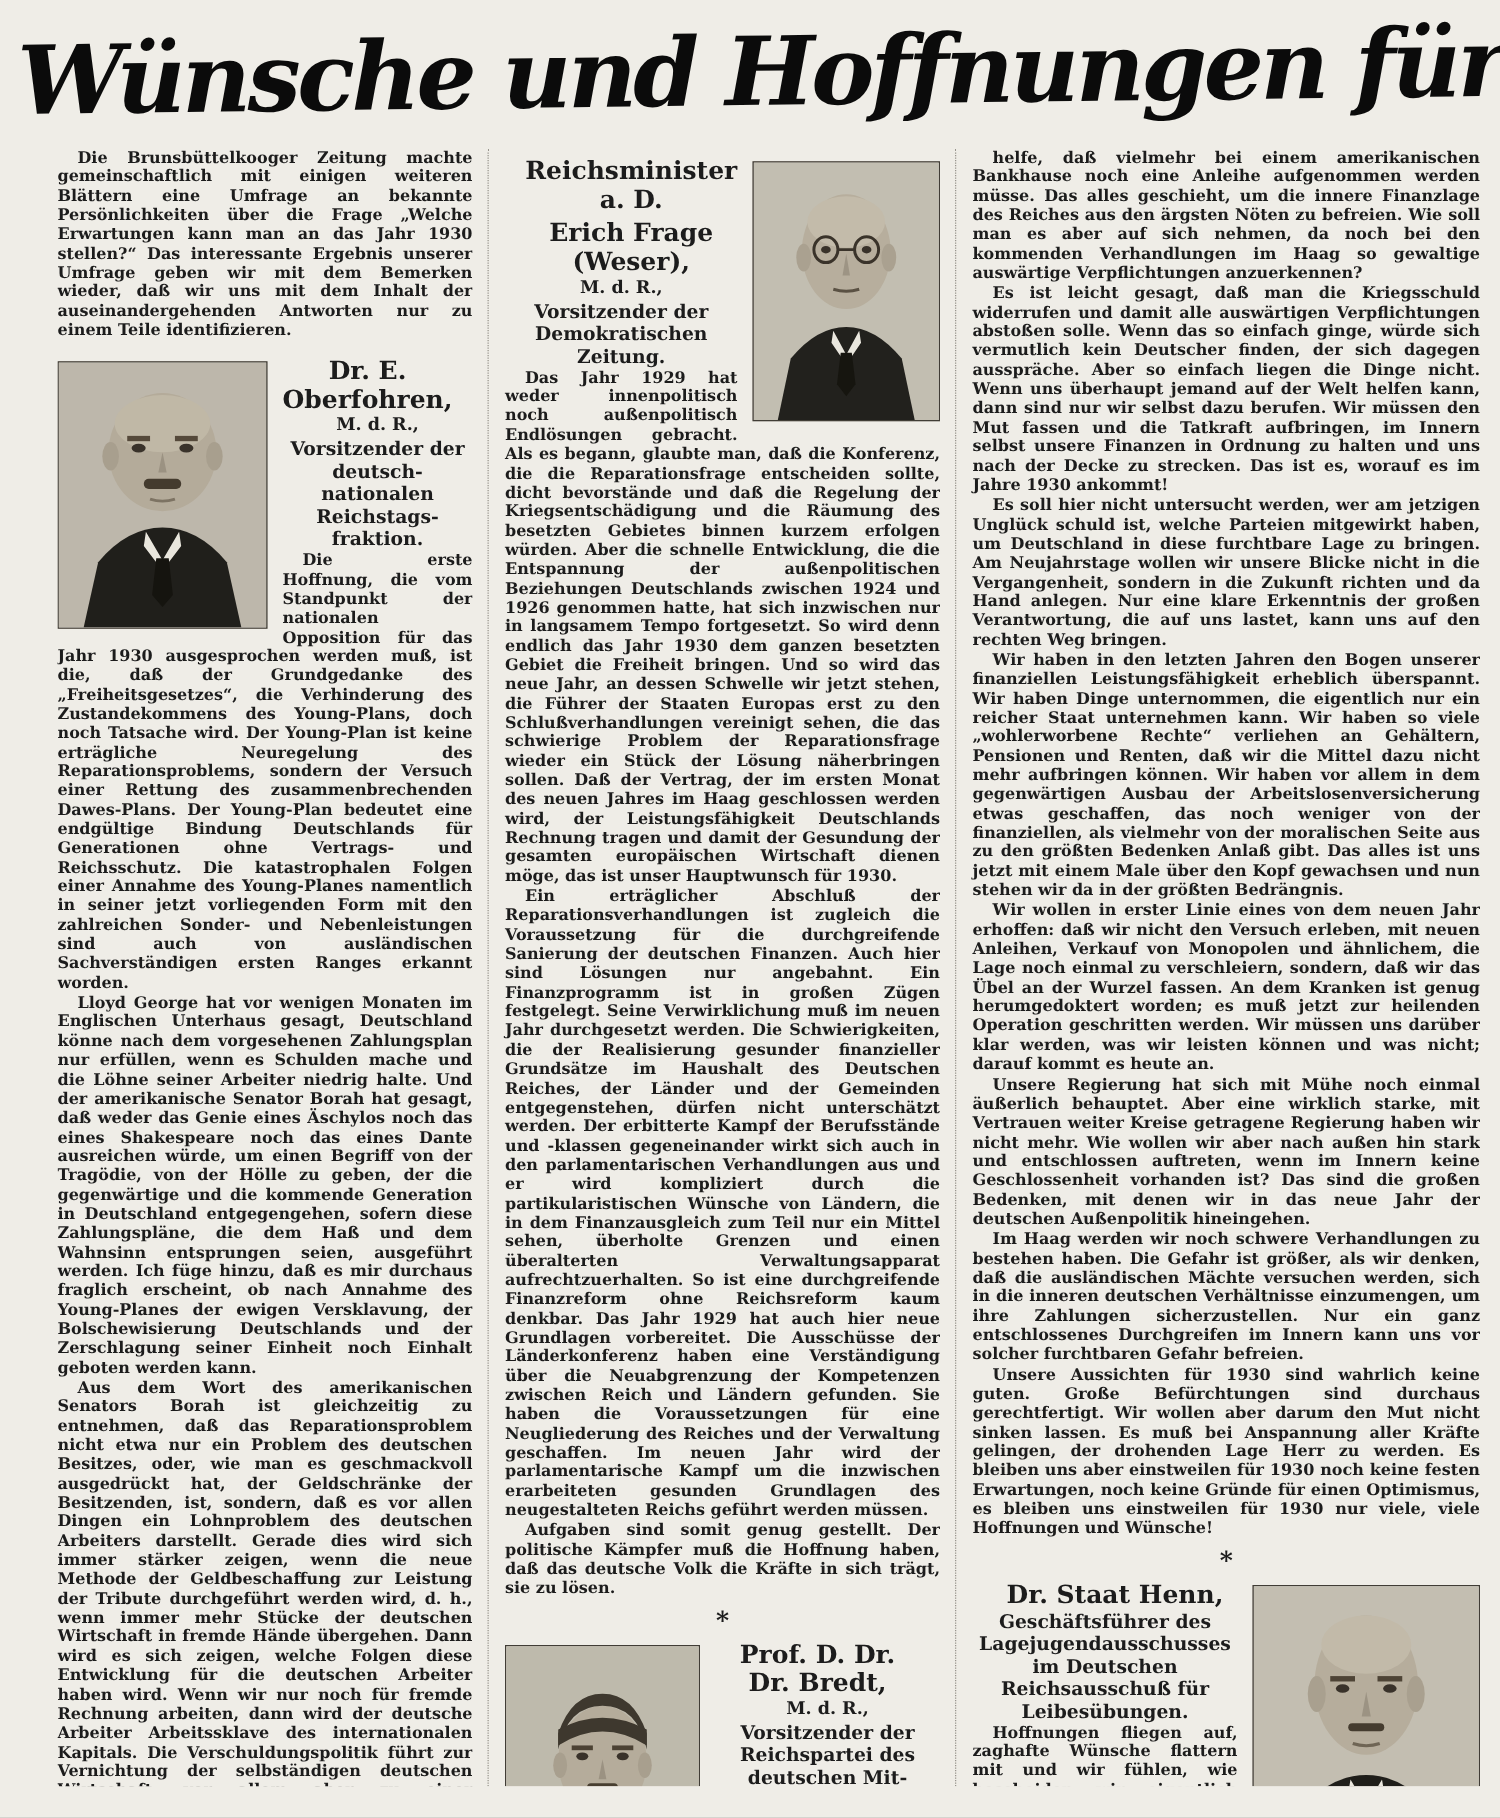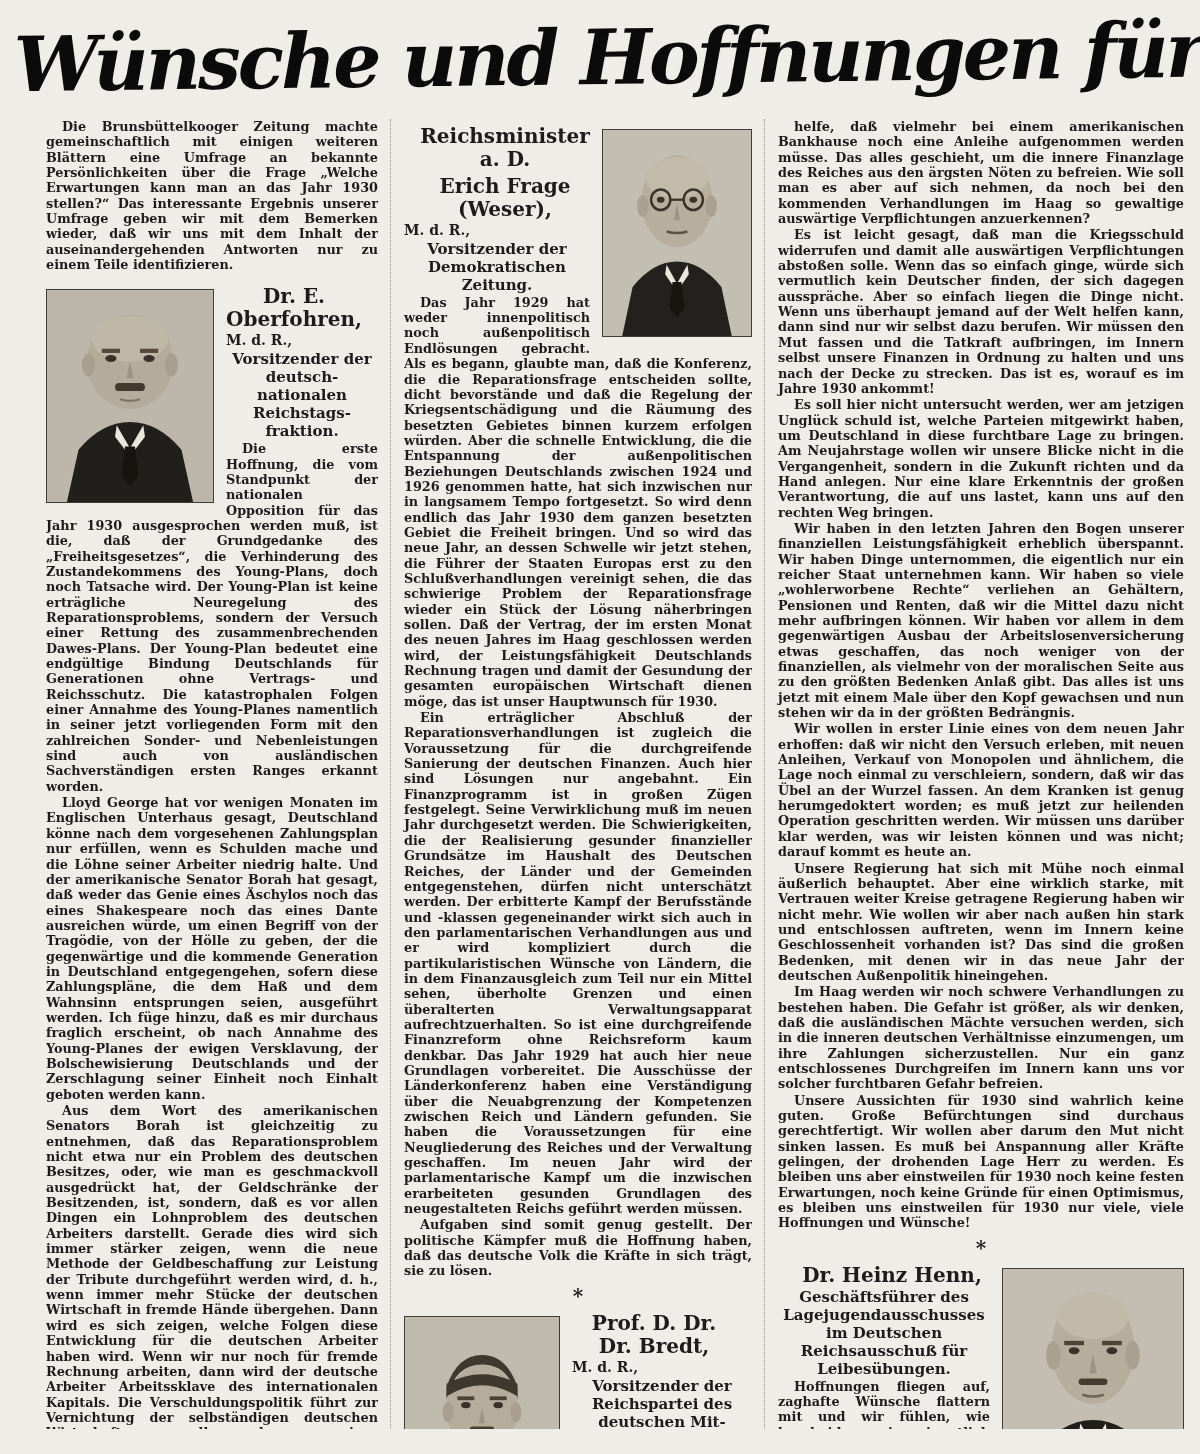--- a/index.html
+++ b/index.html
@@ -32,21 +32,21 @@
   .col-1{width:332px;flex:none;}
   .col-2{width:348px;flex:none;}
   .col-3{flex:1;}
   .col + .col{border-left:1px dotted #97948c;margin-left:12px;padding-left:13px;}
   .intro{margin-bottom:13px !important;}
   .profile{margin-top:6px;}
   .person-name{
     font-size:20px;font-weight:bold;text-align:center;
     margin:4px 16px 1px;line-height:1.15;text-indent:0;
   }
-  .person-mdr{font-size:14px;margin:0 0 2px;text-indent:0 !important;}
+  .person-mdr{font-size:14px;text-align:center;margin:0 0 2px;text-indent:0 !important;}
   .person-role{
     font-size:15px;font-weight:bold;text-align:center;
     margin:0 0 9px;line-height:1.2;text-indent:0 !important;
   }
   .photo{
     border:1px solid #413d36;background:#c6c2b8;
     box-shadow:0 0 0 1px #efede7 inset;
   }
   .photo svg{display:block;width:100%;height:100%;}
   .photo.f-left{float:left;margin:4px 12px 5px 0;}
@@ -190,20 +190,20 @@
             <ellipse cx="39.5" cy="45.5" rx="3" ry="1.9" fill="#39322a"></ellipse>
             <ellipse cx="60.5" cy="45.5" rx="3" ry="1.9" fill="#39322a"></ellipse>
             <path d="M50 47 L48 58 L52 58 Z" fill="#9c9383"></path>
             <rect x="42" y="61" width="16" height="3.6" rx="1.8" fill="#453c2f"></rect>
             <path d="M44 70 Q50 72 56 70" stroke="#6f6555" stroke-width="1.4" fill="none"></path>
             <path d="M12 128 L20 100 Q34 84 50 84 Q66 84 80 100 L88 128 Z" fill="#1f1e1a"></path>
             <path d="M43 86 L50 98 L57 86 L58 92 L50 103 L42 92 Z" fill="#eae7de"></path>
             <path d="M47 97 L53 97 L55 114 L50 120 L45 114 Z" fill="#141310"></path>
           </svg>
         </div>
-        <h2 class="person-name">Dr. Heinz Henn,</h2>
+        <h2 class="person-name">Dr. Staat Henn,</h2>
         <p class="person-role">Geschäftsführer des Lage­jugendausschusses im Deut­schen Reichsausschuß für Leibesübungen.</p>
         <p>Hoffnungen fliegen auf, zaghafte Wünsche flattern mit und wir fühlen, wie bescheiden wir eigentlich geworden sind, indem wir uns mit dem anspruchslosen Wunsch grüßen: „Nicht schlechter als im alten Jahr!“ — Das ist wenigstens eine gediegene Basis, die vor Enttäuschungen schützt, denn wir wissen ja, was wir erlebt haben; wir wollen aber auch nicht stehenbleiben, denn die Zeit marschiert und wir bleiben zurück, frieren, erstarren und — kommen uns sehr verlassen vor.</p>
       </div>
     </section>
 
   </div>
 </div>
 
 </body></html>

